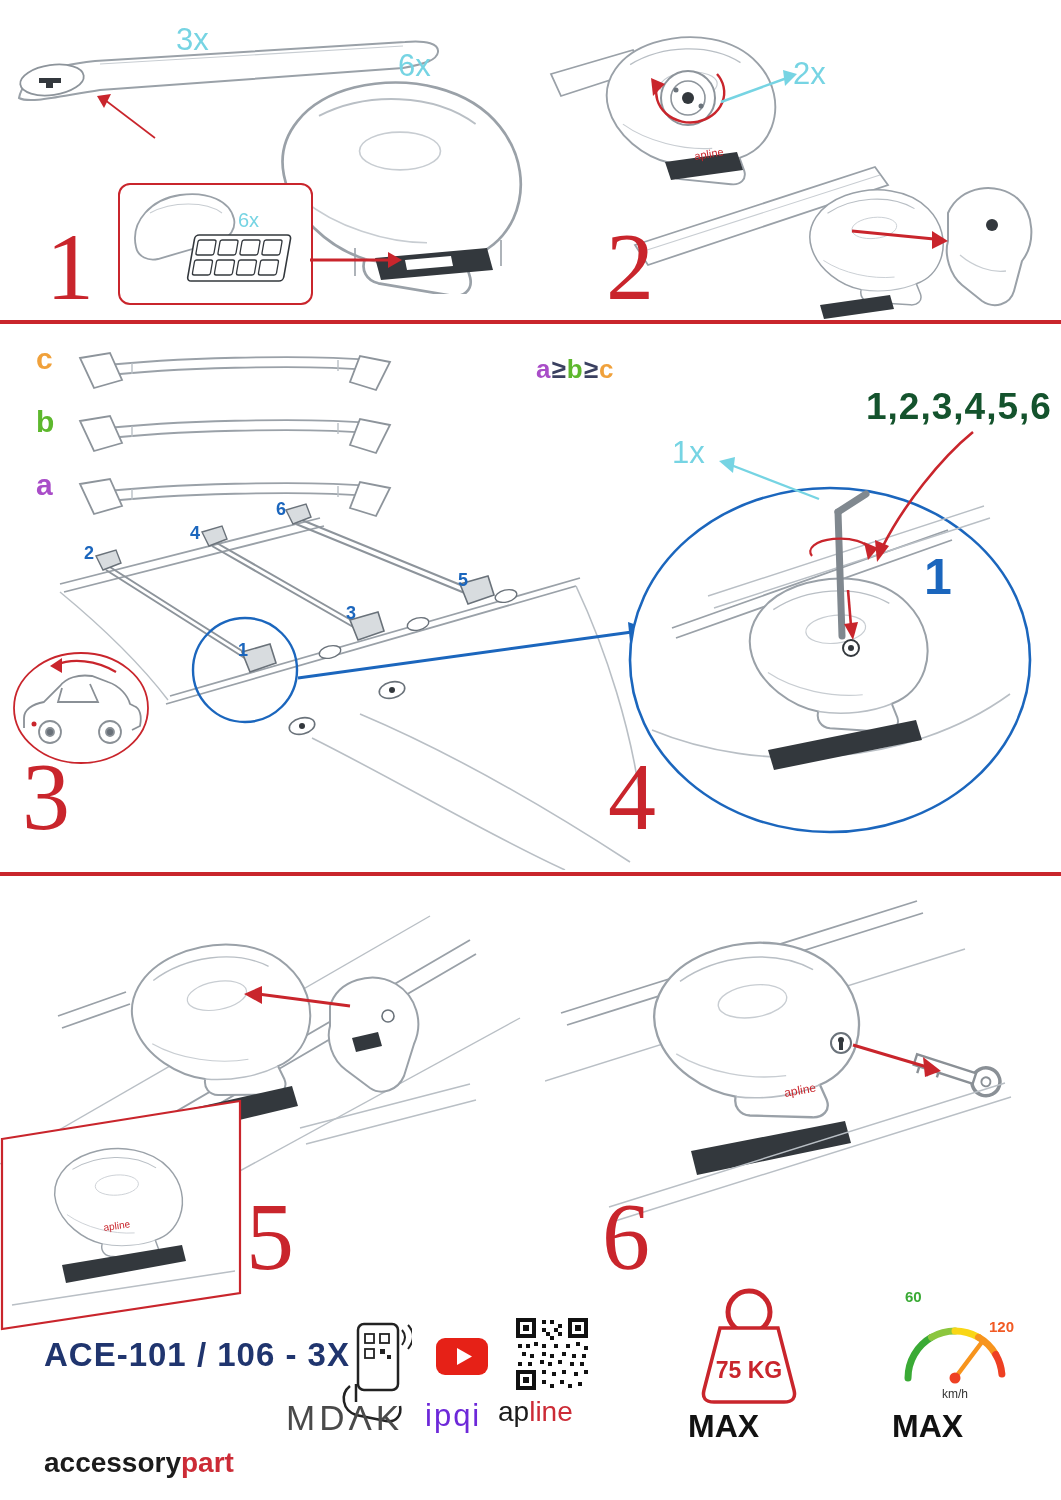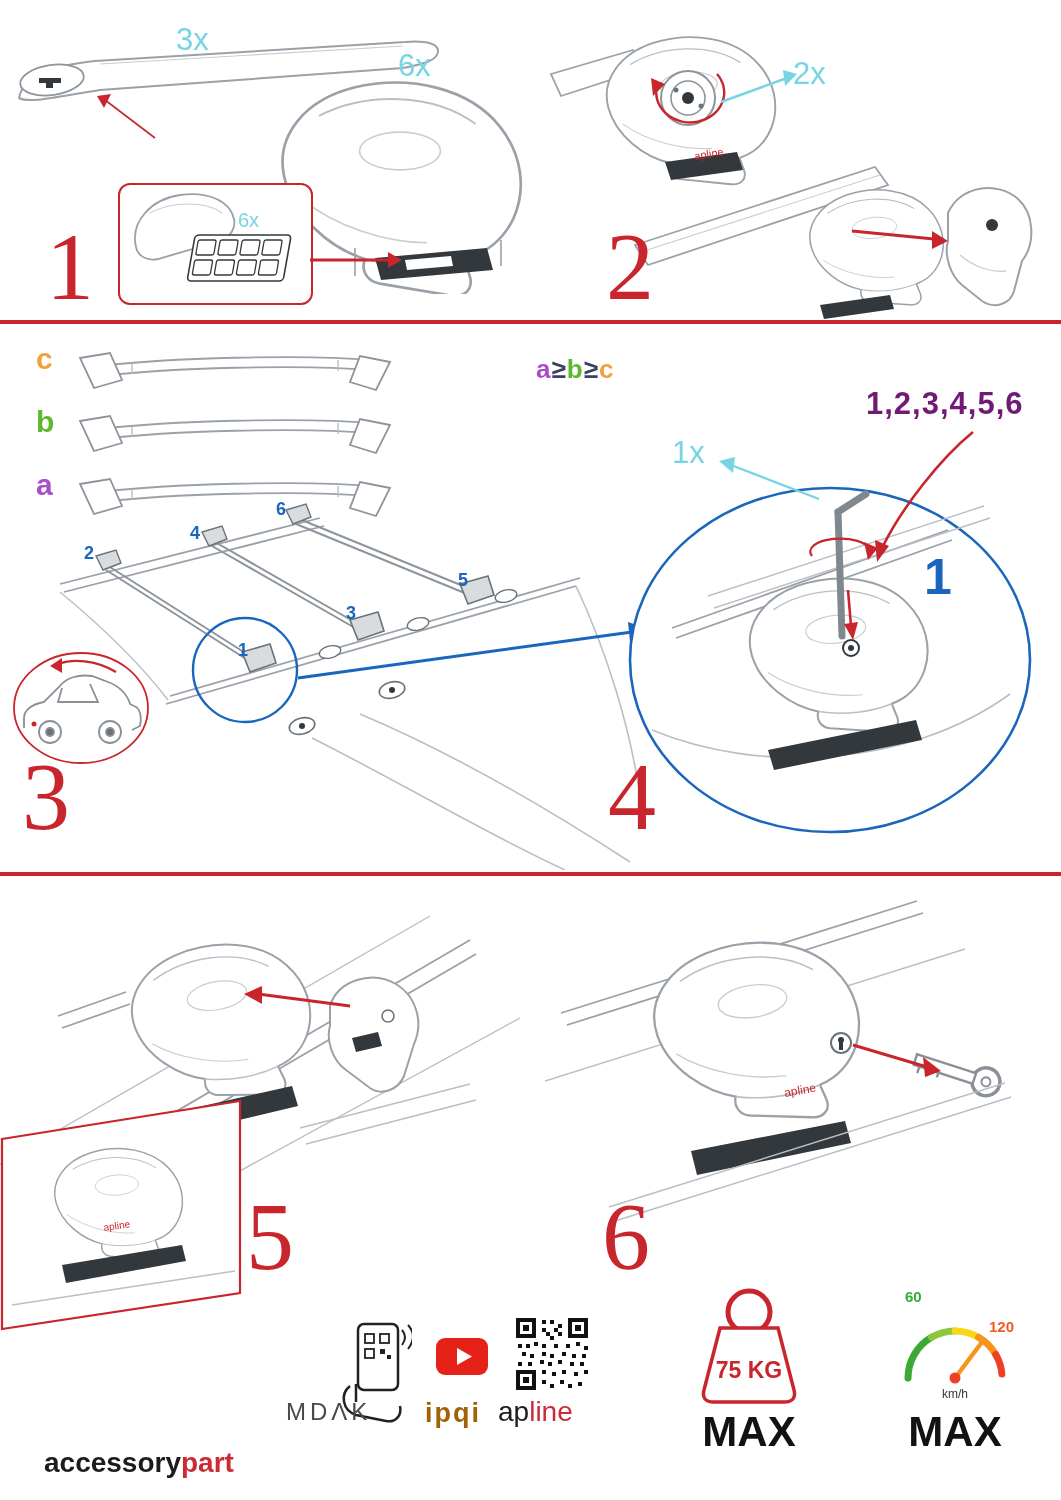--- a/index.html
+++ b/index.html
@@ -8,29 +8,29 @@
         font-family:"Liberation Sans",sans-serif;color:#222}
   .abs{position:absolute}
   .stepnum{position:absolute;font-family:"Liberation Serif",serif;font-weight:400;
            font-size:96px;line-height:.82;color:#c9252c}
   .qty{position:absolute;font-size:31px;font-weight:400;color:#76d4e3;line-height:1}
   .pos{position:absolute;font-size:18px;font-weight:bold;color:#1b66bd;line-height:1}
   .divider{position:absolute;left:0;width:1061px;height:4px;background:#c9252c}
   .profile-label{position:absolute;font-size:30px;font-weight:bold;line-height:1}
   .rule{position:absolute;font-size:26px;font-weight:bold;letter-spacing:1px}
   .rule .ge{color:#3a4060}
-  .seq{position:absolute;font-size:31px;font-weight:bold;color:#701a75;letter-spacing:1px}
+  .seq{position:absolute;font-size:37px;font-weight:bold;color:#14532d;letter-spacing:1px}
   .bignum-blue{position:absolute;font-size:50px;font-weight:bold;color:#1b66bd}
   .model{position:absolute;font-size:33px;font-weight:bold;color:#20356e;letter-spacing:1px}
   .wordmark{position:absolute;font-size:28px;font-weight:bold;line-height:1}
   .wordmark .dark{color:#1c1c1c}
   .wordmark .red{color:#cc2b36}
-  .mdak{position:absolute;font-size:24px;font-weight:400;color:#4a4a4a;letter-spacing:4px}
-  .ipqi{position:absolute;font-size:27px;font-weight:700;color:#a16207;letter-spacing:2px}
-  .max{position:absolute;font-size:42px;font-weight:bold;color:#121212;text-align:center}
+  .mdak{position:absolute;font-size:35px;font-weight:400;color:#4a4a4a;letter-spacing:4px}
+  .ipqi{position:absolute;font-size:31px;font-weight:400;color:#6d28d9;letter-spacing:2px}
+  .max{position:absolute;font-size:32px;font-weight:bold;color:#121212;text-align:left}
   .inset-frame{position:absolute;border:2.5px solid #c9252c;border-radius:12px;background:#fff}
   svg{display:block}
 </style>
 </head>
 <body>
 
 <div class="page">
 
   <svg width="0" height="0" style="position:absolute">
     <defs>
@@ -301,20 +301,21 @@
       <path d="M374,196 v7 M384,196 v7 M394,196 v5" stroke="#8a9096" stroke-width="2.4" fill="none"></path>
     </g>
     <line x1="308" y1="160" x2="382" y2="182" stroke="#c9252c" stroke-width="3"></line>
     <polygon points="378,172 380,192 396,186" fill="#c9252c"></polygon>
     <path d="M64,322 L460,198 M70,336 L466,212" stroke="#b9bfc5" stroke-width="1.4" fill="none"></path>
     <text x="240" y="212" font-size="12" fill="#c9252c" transform="rotate(-10 240 212)">apline</text>
   </svg>
 
   <div class="stepnum" style="left:602px;top:1198px">6</div>
 
+  <div class="model" style="left:44px;top:1336px">ACE-101 / 106 - 3X</div>
   <div class="wordmark" style="left:44px;top:1449px">
     <span class="dark">accessory</span><span class="red">part</span>
   </div>
 
   <svg class="abs" style="left:332px;top:1322px" width="80" height="102" viewBox="0 0 80 102">
     <rect x="26" y="2" width="40" height="66" rx="6" fill="#fff" stroke="#222" stroke-width="2.5"></rect>
     <rect x="33" y="12" width="9" height="9" fill="none" stroke="#222" stroke-width="1.8"></rect>
     <rect x="48" y="12" width="9" height="9" fill="none" stroke="#222" stroke-width="1.8"></rect>
     <rect x="33" y="27" width="9" height="9" fill="none" stroke="#222" stroke-width="1.8"></rect>
     <rect x="48" y="27" width="5" height="5" fill="#222"></rect>

